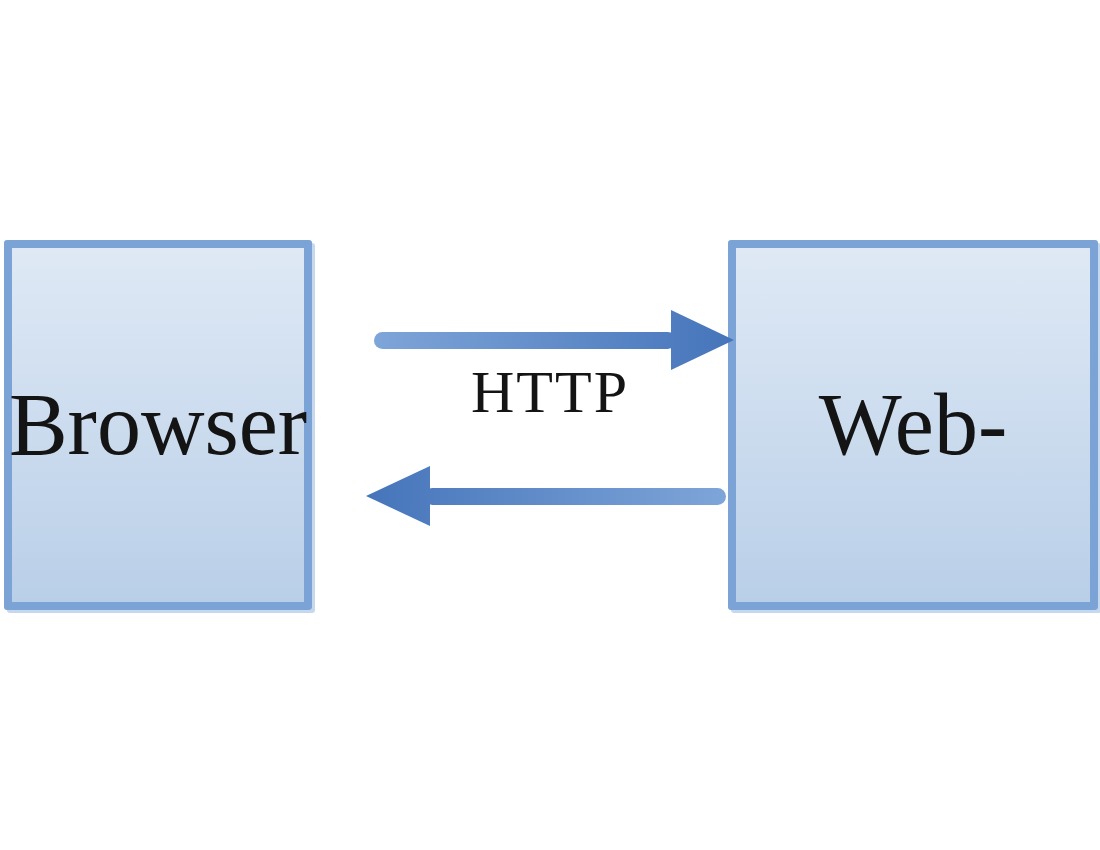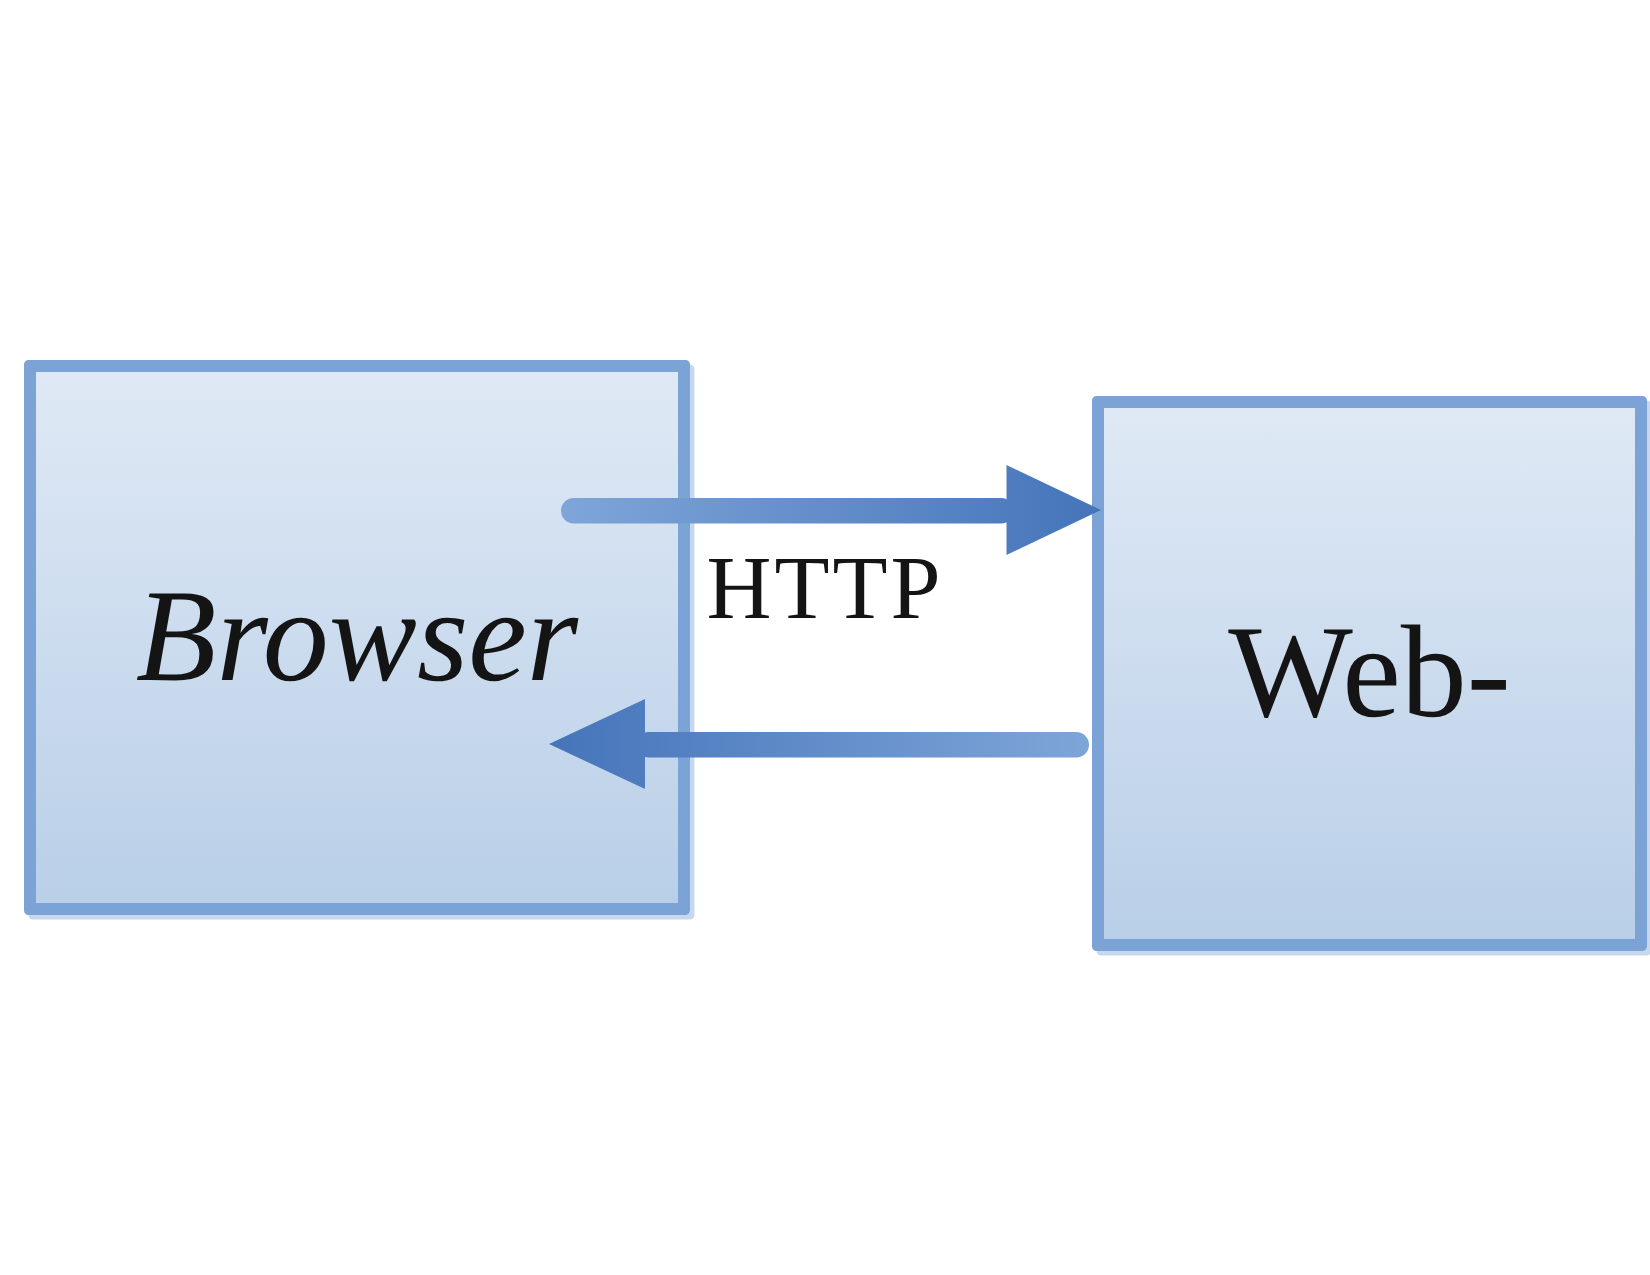--- a/index.html
+++ b/index.html
@@ -32,28 +32,26 @@
     height: 370px;
     border: 8px solid var(--box-border);
     border-radius: 3px;
     background: linear-gradient(180deg, var(--box-fill-top) 0%, var(--box-fill-bottom) 100%);
     box-shadow: 3px 3px 0 0 var(--box-halo);
     display: flex;
     align-items: center;
     justify-content: center;
   }
   .node-box.browser {
-    left: 16px;
-    width: 444px;
-    font-style: italic;
+    left: 4px;
+    width: 308px;
   }
   .node-box.server {
     left: 728px;
     width: 370px;
-    margin-top: 24px;
   }
   .node-label {
     color: var(--text);
     font-size: 88px;
     line-height: 1.28;
     text-align: center;
     white-space: nowrap;
   }
   .edge-label {
     position: absolute;

